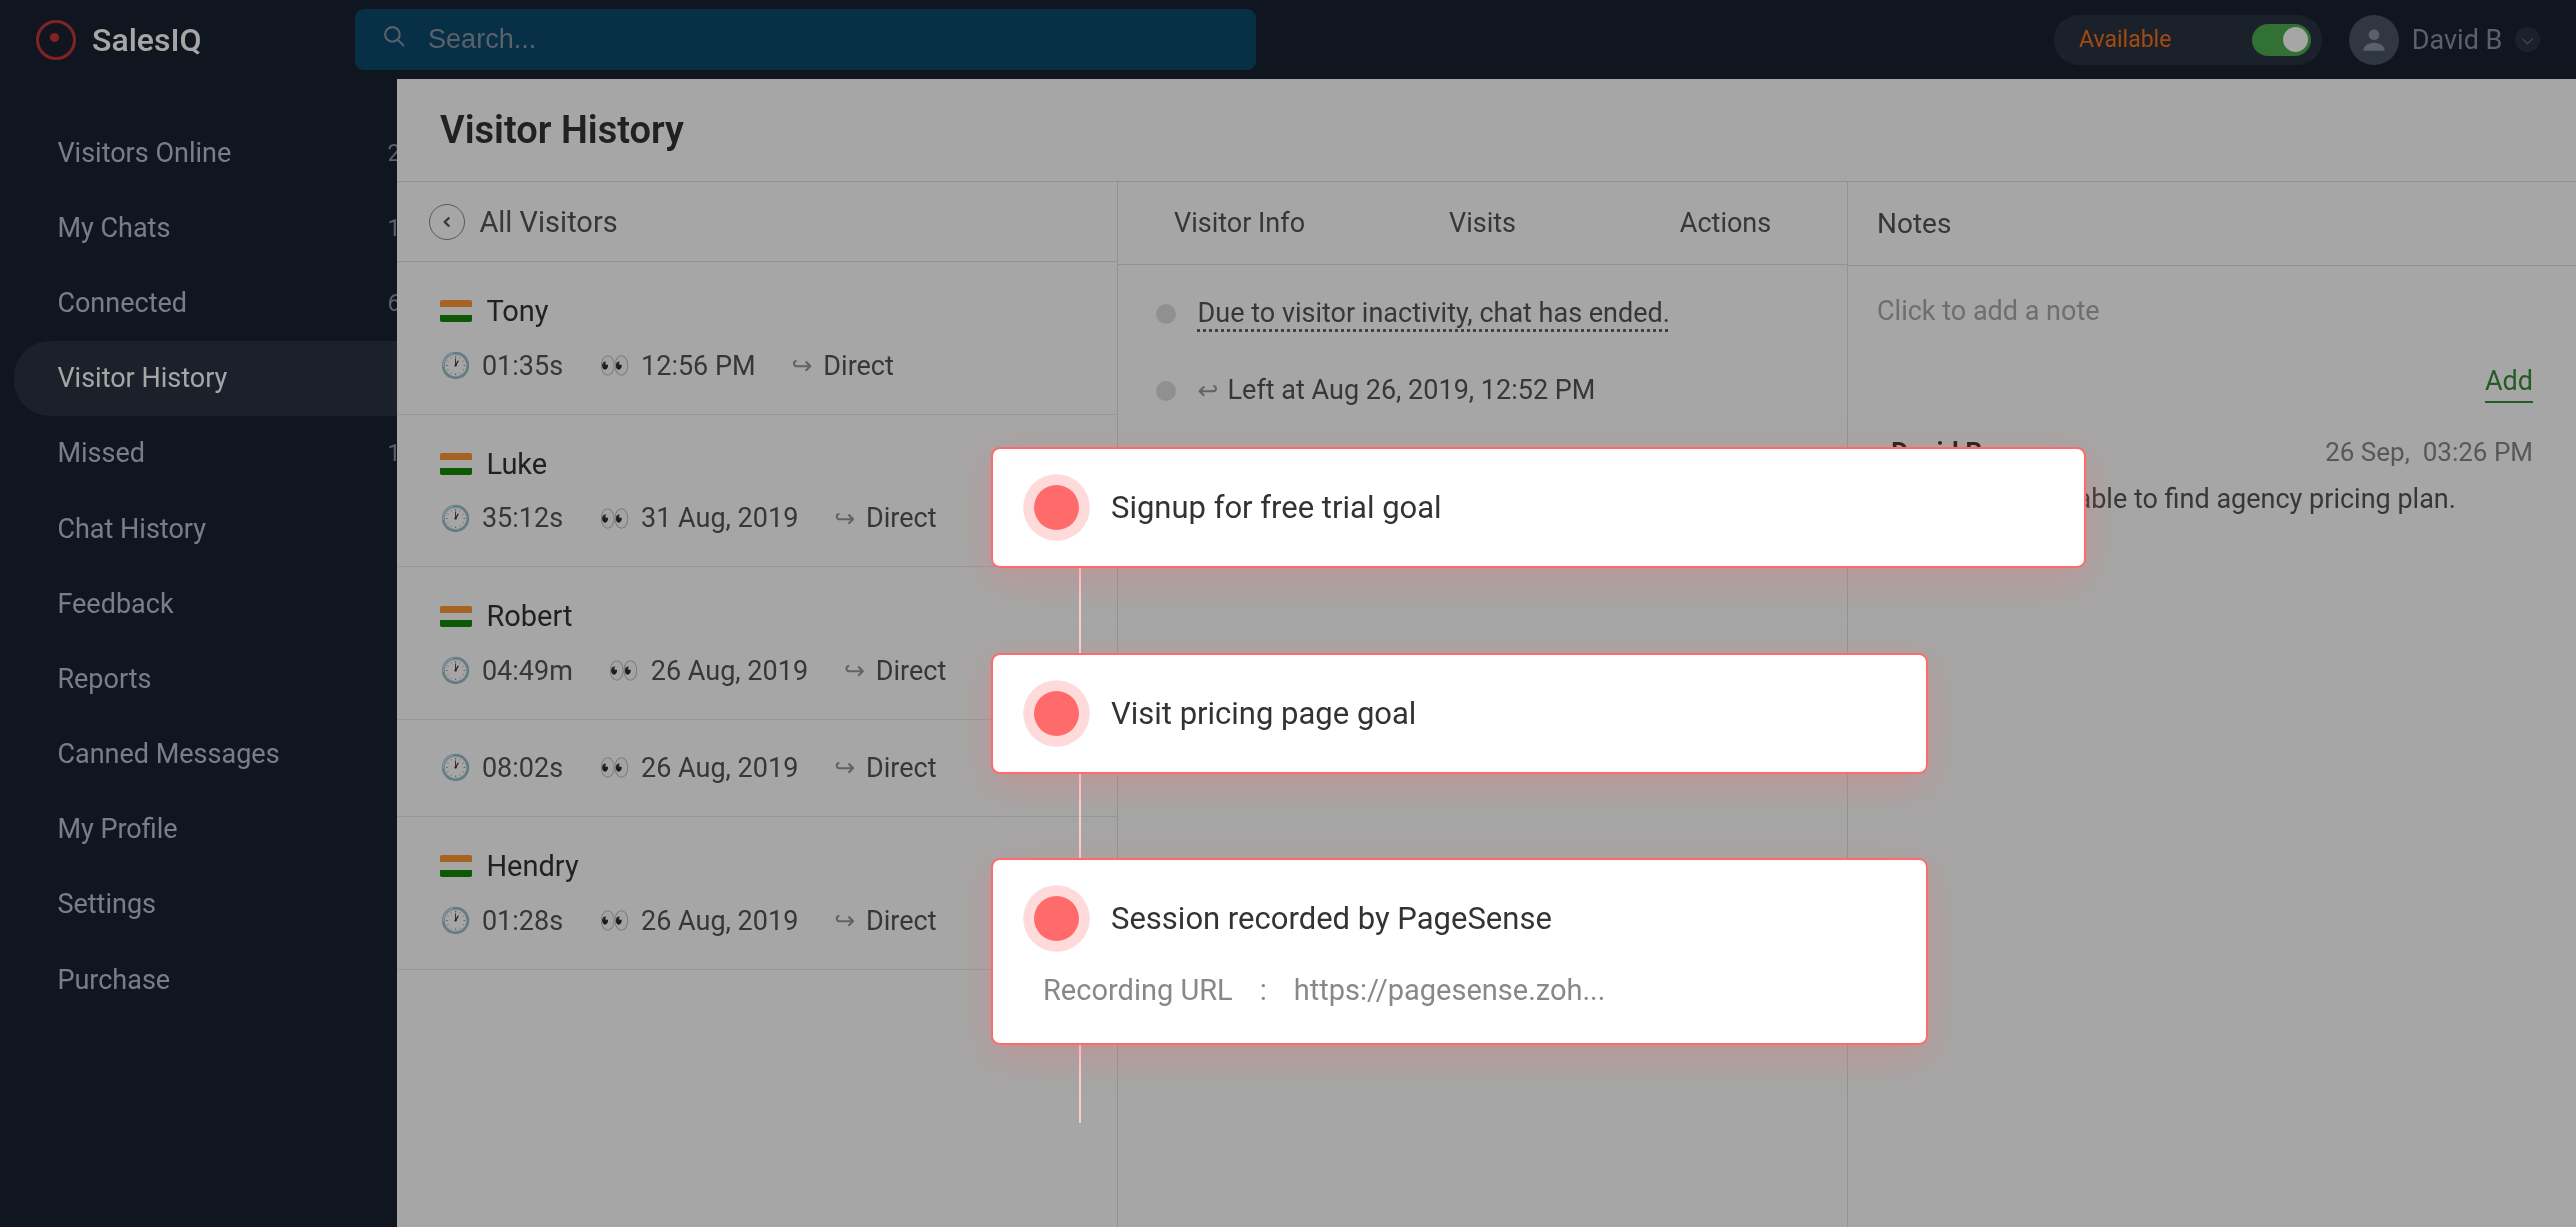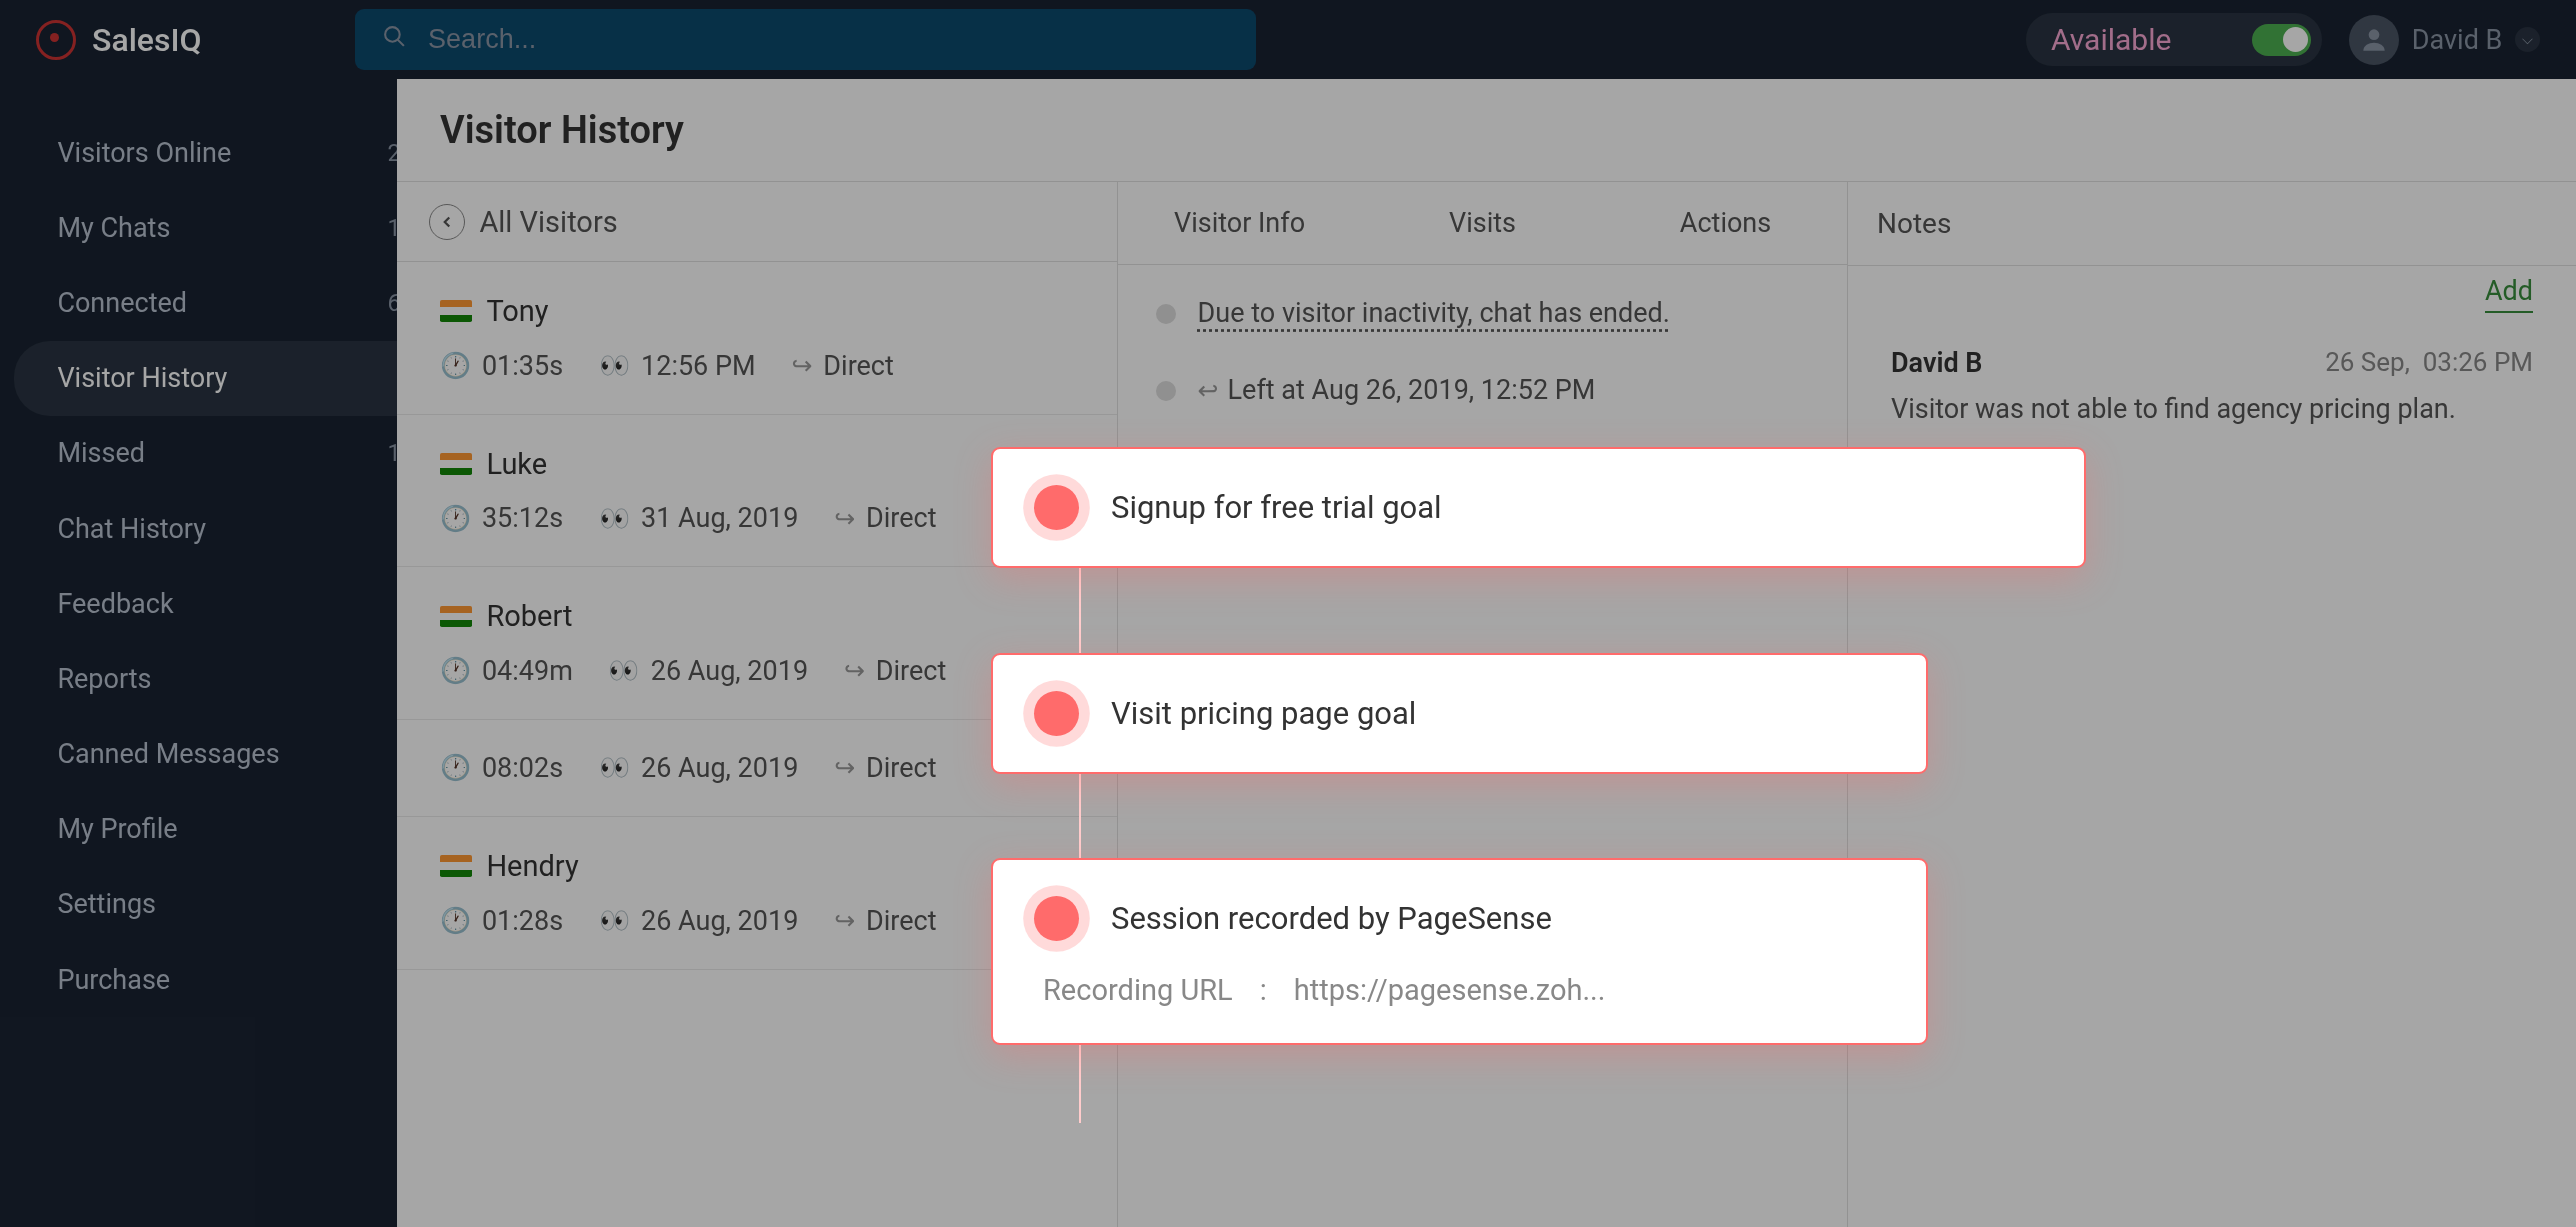--- a/index.html
+++ b/index.html
@@ -67,21 +67,21 @@
       gap: 27px;
     }
     .availability {
       background: #2a3442;
       border-radius: 36px;
       padding: 9px 10.8px 9px 25px;
       display: flex;
       align-items: center;
       gap: 81px;
     }
-    .availability-text { color: #f9a8d4; font-size: 30px; }
+    .availability-text { color: #f97316; font-size: 23px; }
     .toggle {
       width: 59px; height: 32px;
       background: #4caf50;
       border-radius: 18px;
       position: relative;
     }
     .toggle::after {
       content: '';
       position: absolute;
       width: 25px; height: 25px;
@@ -564,20 +564,21 @@
         </div>
         <div class="timeline-item" style="margin-top: 126px;">
           <div class="timeline-dot"></div>
           <span class="timeline-text">Visit pricing page goal</span>
         </div>
       </div>
     </div>
 
     <div class="right-col">
       <div class="notes-header">Notes</div>
+      <div class="notes-input">Click to add a note</div>
       <div class="add-btn-row">
         <span class="add-btn">Add</span>
       </div>
       <div class="note-item">
         <div class="note-author-row">
           <span class="note-author">David B</span>
           <span class="note-date"><span>26 Sep,</span>&nbsp;&nbsp;<span>03:26 PM</span></span>
         </div>
         <div class="note-body">Visitor was not able to find agency pricing plan.</div>
       </div>

